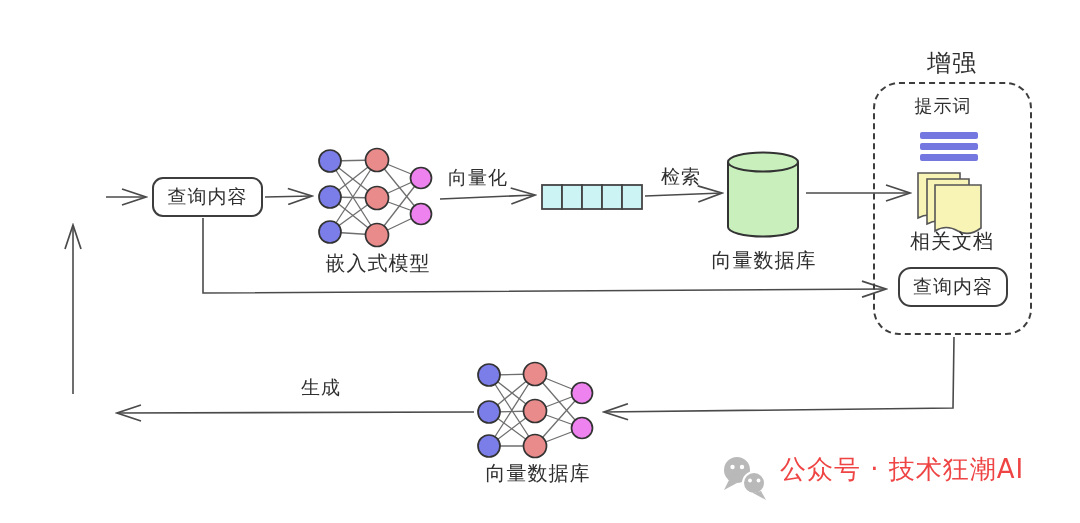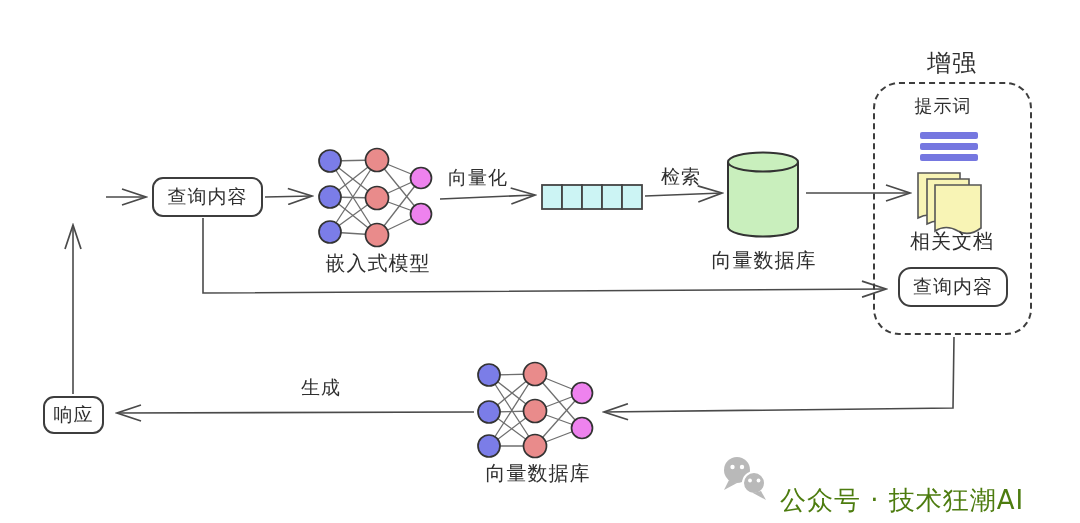--- a/index.html
+++ b/index.html
@@ -27,23 +27,22 @@
     box-sizing:border-box;background:transparent;
   }
   .lbl{
     position:absolute;text-align:center;
     font-weight:500;letter-spacing:1px;line-height:1.15;
     white-space:nowrap;
   }
   .watermark{
     position:absolute;left:720px;top:452px;
     display:flex;align-items:center;gap:8px;
-    color:#4d7c0f;font-size:26px;letter-spacing:1px;
+    color:#ef4444;font-size:26px;letter-spacing:1px;
     font-weight:500;
-    margin-top:31px;
   }
 </style>
 </head>
 <body>
 
 <div class="canvas">
 
   <svg class="svg-layer" viewBox="0 0 1080 523" xmlns="http://www.w3.org/2000/svg">
     <defs>
       <marker id="ah" viewBox="0 0 28 18" refX="26" refY="9" markerWidth="28" markerHeight="18" markerUnits="userSpaceOnUse" orient="auto">
@@ -158,23 +157,20 @@
       <circle cx="750" cy="480.5" r="1.9" fill="#ffffff"></circle>
       <circle cx="758.5" cy="480.5" r="1.9" fill="#ffffff"></circle>
     </g>
   </svg>
 
 
   <div class="node-box" style="left:152px;top:177px;width:111px;height:40px;">
     <span>查询内容</span>
   </div>
 
-  <div class="node-box" style="left:43px;top:396px;width:61px;height:38px;">
-    <span>响应</span>
-  </div>
 
   <div class="dashed-box"></div>
 
   <div class="node-box" style="left:898px;top:267px;width:110px;height:40px;border-radius:13px;">
     <span>查询内容</span>
   </div>
 
   <div class="lbl" style="left:316px;top:252px;width:124px;font-size:20px;">嵌入式模型</div>
 
   <div class="lbl" style="left:445px;top:167px;width:66px;font-size:19px;text-align:center;">向量化</div>

